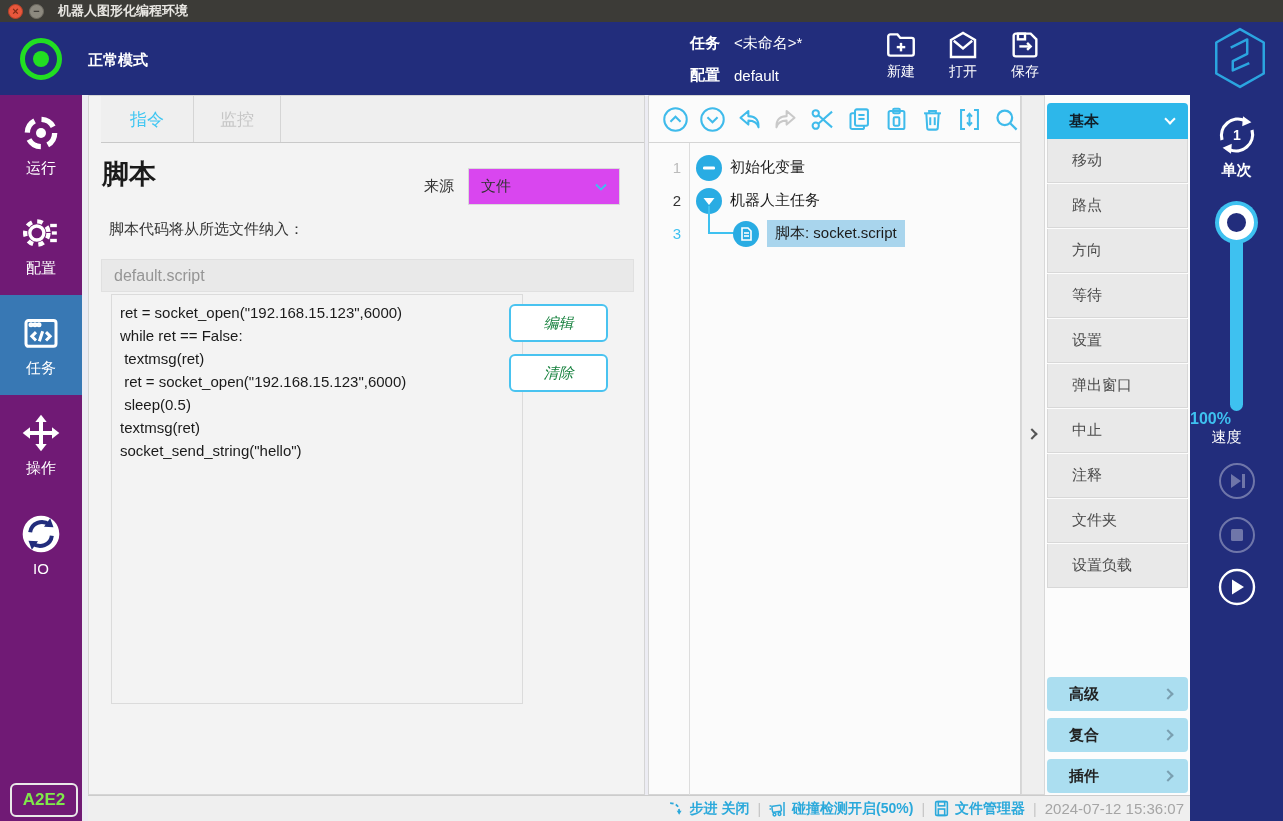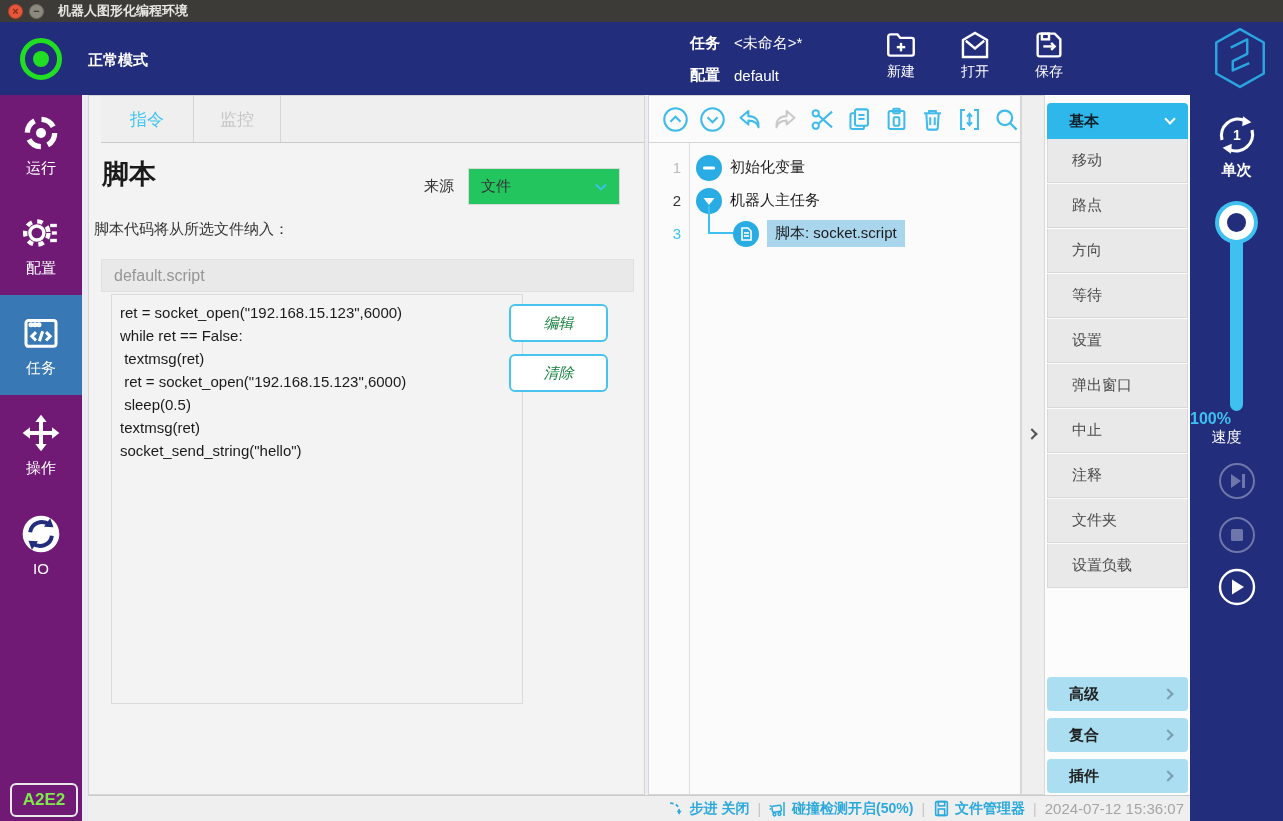--- a/index.html
+++ b/index.html
@@ -13,41 +13,41 @@
   #win-title { color:#E7E5E1; font-size:13px; font-weight:bold; margin-left:8px; }
 
   
   #header { position:absolute; left:0; top:22px; width:1283px; height:73px; background:#222D7C; }
   #mode-ind { position:absolute; left:20px; top:16px; width:42px; height:42px; border:5px solid #22DE22; border-radius:50%; }
   #mode-ind::after { content:""; position:absolute; left:8px; top:8px; width:16px; height:16px; background:#22DE22; border-radius:50%; }
   #mode-label { position:absolute; left:88px; top:29px; color:#fff; font-size:15px; font-weight:bold; }
   #task-config { position:absolute; left:690px; top:12px; color:#fff; font-size:15px; }
   #task-config .row { display:flex; gap:14px; margin-bottom:13px; align-items:center; }
   #task-config .lbl { font-weight:bold; }
-  .hdr-actions { position:absolute; left:884px; top:6px; display:flex; gap:40px; }
+  .hdr-actions { position:absolute; left:884px; top:6px; display:flex; gap:28px; }
   .hdr-action { display:flex; flex-direction:column; align-items:center; gap:1px; color:#fff; font-size:14px; cursor:pointer; }
   #logo { position:absolute; left:1212px; top:4px; }
 
   
   #sidebar { position:absolute; left:0; top:95px; width:82px; height:726px; background:#701a75; }
   .side-item { width:82px; height:100px; display:flex; flex-direction:column; align-items:center; justify-content:center; gap:6px; color:#fff; font-size:15px; cursor:pointer; }
   .side-item.active { background:#3878B4; }
   #robot-badge { position:absolute; left:10px; top:688px; width:68px; height:34px; border:2px solid #E9E9E9; border-radius:6px; color:#7FE84A; font-size:17px; font-weight:bold; display:flex; align-items:center; justify-content:center; }
 
   
   #main-panel { position:absolute; left:88px; top:95px; width:557px; height:700px; background:#F3F3F3; border:1px solid #D5D5D5;padding-left:12px; }
   #tabbar { height:47px; background:#EFEFEF; border-bottom:1px solid #C9C9C9; display:flex; }
   .tab { height:100%; display:flex; align-items:center; justify-content:center; border-right:1px solid #D5D5D5; font-size:17px; cursor:pointer; }
   .tab.t1 { width:93px; color:#3EC6F2; }
   .tab.t2 { width:87px; color:#C6C6C6; }
   #script-title { position:absolute; left:13px; top:60px; font-size:27px; font-weight:bold; color:#1A1A1A; }
   #source-row { position:absolute; left:335px; top:72px; display:flex; align-items:center; gap:14px; }
   #source-label { font-size:15px; color:#333; }
-  #source-select { width:152px; height:37px; background:#22c55e; border:1px solid #D9D9D9; display:flex; align-items:center; justify-content:space-between; padding:0 12px; font-size:15px; color:#333; cursor:pointer; }
-  #script-desc { position:absolute; left:5px; top:124px; font-size:15px; color:#333;font-family:Liberation Serif, serif; }
+  #source-select { width:152px; height:37px; background:#d946ef; border:1px solid #D9D9D9; display:flex; align-items:center; justify-content:space-between; padding:0 12px; font-size:15px; color:#333; cursor:pointer; }
+  #script-desc { position:absolute; left:20px; top:124px; font-size:15px; color:#333;font-family:Liberation Serif, serif; }
   #file-input { position:absolute; left:12px; top:163px; width:533px; height:33px; background:#E9E9E9; border:1px solid #E0E0E0; color:#959595; font-size:16px; display:flex; align-items:center; padding:0 12px; }
   #code-box { position:absolute; left:22px; top:198px; width:412px; height:410px; background:#F3F3F3; border:1px solid #DBDBDB; padding:6px 8px; font-size:15px; color:#1A1A1A; line-height:23px; white-space:pre-wrap; }
   .side-btn { position:absolute; left:420px; width:99px; height:38px; background:#fff; border:2px solid #49C3F0; border-radius:6px; font-size:15px; color:#15803d; display:flex; align-items:center; justify-content:center; cursor:pointer;font-style:italic; }
 
   
   #tree-panel { position:absolute; left:648px; top:95px; width:373px; height:700px; background:#FBFBFB; border:1px solid #D5D5D5; }
   #tree-toolbar { height:47px; border-bottom:1px solid #D5D5D5; display:flex; align-items:center; gap:9px; padding-left:13px; }
   #tree-toolbar .ticon { width:28px; height:28px; cursor:pointer; display:flex; align-items:center; justify-content:center; }
   #gutter-line { position:absolute; left:40px; top:47px; width:1px; height:652px; background:#DDDDDD; }
   .tree-row { position:absolute; left:0; height:33px; width:371px; display:flex; align-items:center; }

